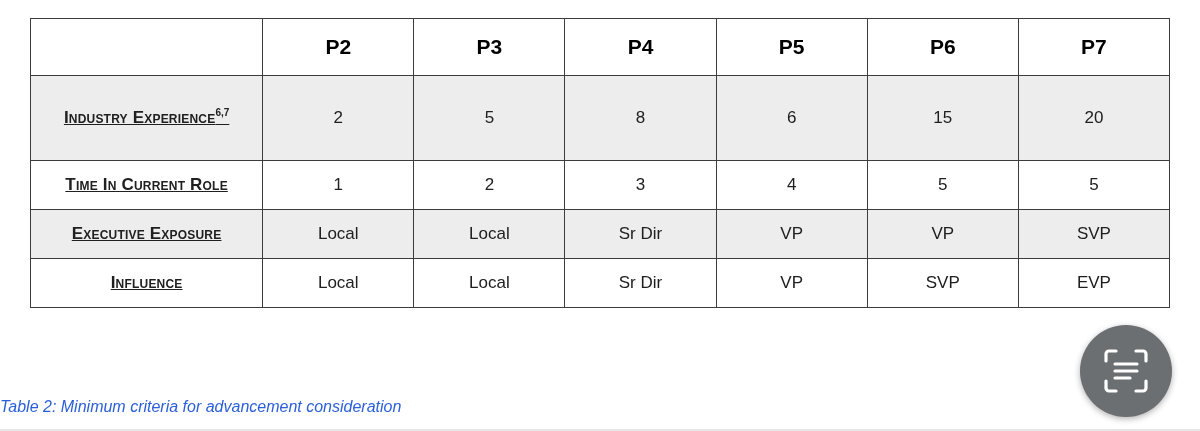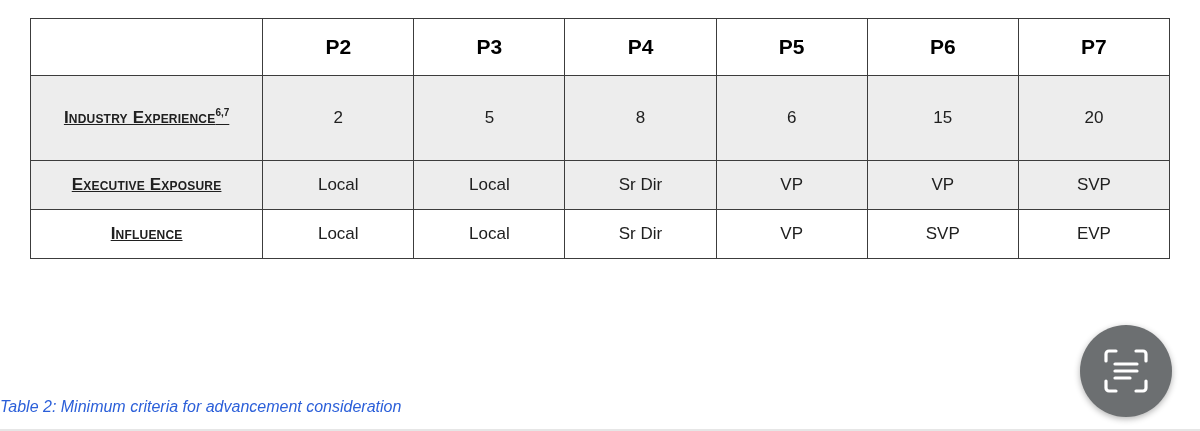--- a/index.html
+++ b/index.html
@@ -152,20 +152,29 @@
             <span>Industry Experience</span><sup class="refs">6,7</sup>
           </td>
           <td class="data-cell">2</td>
           <td class="data-cell">5</td>
           <td class="data-cell">8</td>
           <td class="data-cell">6</td>
           <td class="data-cell">15</td>
           <td class="data-cell">20</td>
         </tr>
 
+        <tr class="plain row-normal">
+          <td class="row-label">Time in Current Role</td>
+          <td class="data-cell">1</td>
+          <td class="data-cell">2</td>
+          <td class="data-cell">3</td>
+          <td class="data-cell">4</td>
+          <td class="data-cell">5</td>
+          <td class="data-cell">5</td>
+        </tr>
 
 
 
         <tr class="shaded row-normal">
           <td class="row-label">Executive Exposure</td>
           <td class="data-cell">Local</td>
           <td class="data-cell">Local</td>
           <td class="data-cell">Sr Dir</td>
           <td class="data-cell">VP</td>
           <td class="data-cell">VP</td>

